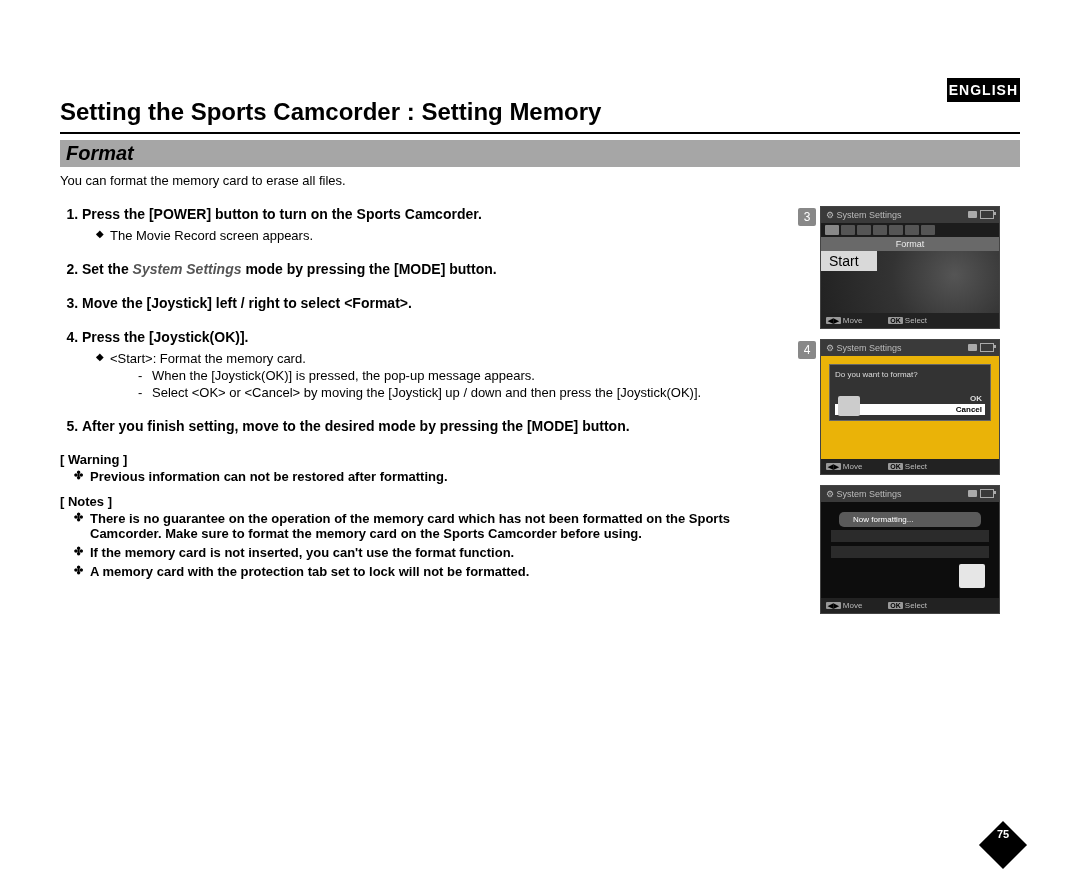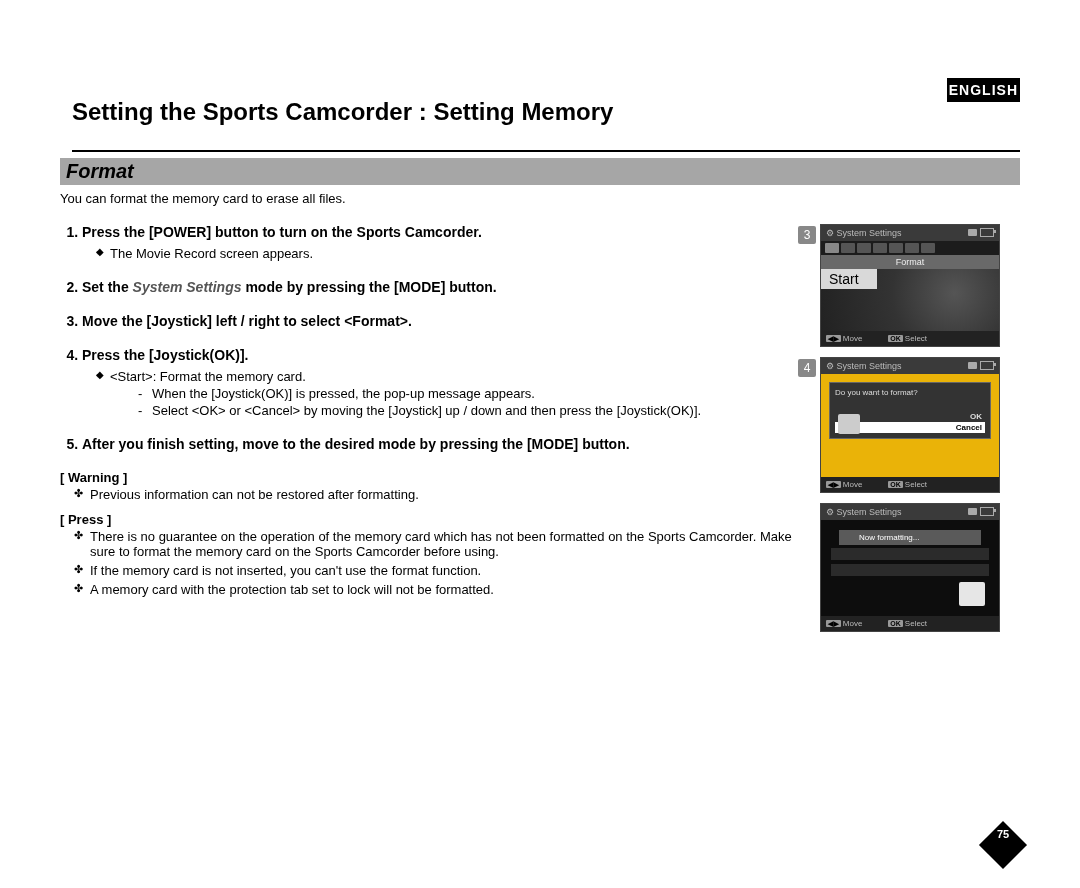--- a/index.html
+++ b/index.html
@@ -1,35 +1,35 @@
 <!DOCTYPE html>
 <html><head>
 <meta charset="utf-8">
 <style>
   html,body{margin:0;padding:0;background:#6a6a6a;font-family:Arial,Helvetica,sans-serif}
   .sheet{width:1080px;height:888px;background:#fff;position:relative;margin:0 auto;box-sizing:border-box;padding:48px 60px 30px 60px}
   .lang{position:absolute;top:78px;right:60px;background:#000;color:#fff;font-weight:bold;font-size:14px;padding:4px 2px;letter-spacing:1px}
-  h1{font-size:24px;font-weight:bold;margin:50px 0 4px 12px;border-bottom:2px solid #000;padding-bottom:24px}
+  h1{font-size:24px;font-weight:bold;margin:50px 0 4px 0;border-bottom:2px solid #000;padding-bottom:6px}
   .subhead{background:#a6a6a6;padding:2px 6px;margin-top:6px}
   .subhead span{font-style:italic;font-weight:bold;font-size:20px}
   .intro{font-size:13px;margin:6px 0 18px 0}
   .mainrow{display:flex;align-items:flex-start;gap:20px}
   .leftcol{flex:1;min-width:0}
   .rightcol{width:200px;flex-shrink:0}
   ol.steps{list-style:decimal;padding-left:22px;margin:0}
   ol.steps>li{font-size:14px;font-weight:bold;margin-bottom:18px}
   ol.steps>li .ss{font-style:italic;color:#555}
   ul.sub{list-style:none;padding-left:14px;margin:6px 0 0 0;font-weight:normal;font-size:13px}
   ul.sub>li{position:relative;padding-left:14px;margin-bottom:2px}
   ul.sub>li:before{content:"◆";position:absolute;left:0;top:0;font-size:10px}
   ul.dash{list-style:none;padding-left:28px;margin:2px 0 0 0}
   ul.dash>li{position:relative;padding-left:14px;margin-bottom:2px}
   ul.dash>li:before{content:"-";position:absolute;left:0;top:0}
   .sect{font-weight:bold;font-size:13px;margin:10px 0 2px 0}
-  ul.notes{list-style:none;padding-left:14px;margin:2px 0 0 0;font-weight:normal;font-size:13px}
+  ul.notes{list-style:none;padding-left:14px;margin:2px 0 0 0;font-weight:bold;font-size:13px}
   ul.notes>li{position:relative;padding-left:16px;margin-bottom:4px}
   ul.notes>li:before{content:"✤";position:absolute;left:0;top:0;font-size:11px}
   
   .pagenum{position:absolute;bottom:26px;right:60px;width:34px;height:34px;display:flex;align-items:flex-start;justify-content:center}
   .pagenum .d{position:absolute;inset:0;background:#000;transform:rotate(45deg)}
   .pagenum span{position:relative;color:#fff;font-weight:bold;font-size:11px}
   
   .shot{position:relative;margin-bottom:10px}
   .num{position:absolute;left:-22px;top:2px;width:18px;height:18px;background:#888;color:#fff;font-size:12px;display:flex;align-items:center;justify-content:center;border-radius:2px}
   .lcd{width:178px;background:#000;border:1px solid #444;font-size:9px;color:#bbb}
@@ -47,21 +47,21 @@
   
   .body4{position:relative;height:103px;background:#eab308}
   .popup{position:absolute;left:8px;right:8px;top:8px;background:#333;border:1px solid #666;padding:5px;font-size:8px;color:#ddd}
   .popup .q{margin-bottom:14px}
   .popup .sd{position:absolute;left:8px;bottom:4px;width:22px;height:20px;background:#ccc;border-radius:2px}
   .popup .opts{text-align:right}
   .popup .opts div{font-size:8px;font-weight:bold;padding:1px 3px}
   .popup .opts .sel{background:#fff;color:#000}
   
   .body5{position:relative;height:96px;background:#0d0d0d}
-  .body5 .status{position:absolute;left:18px;right:18px;top:10px;background:#5a5a5a;color:#fff;font-size:8px;padding:3px 20px;border-radius:0}
+  .body5 .status{position:absolute;left:18px;right:18px;top:10px;background:#5a5a5a;color:#fff;font-size:8px;padding:3px 14px;border-radius:5px}
   .body5 .under1{position:absolute;left:10px;right:10px;top:28px;height:12px;background:#2b2b2b}
   .body5 .under2{position:absolute;left:10px;right:10px;top:44px;height:12px;background:#2b2b2b}
   .body5 .sd{position:absolute;right:14px;bottom:10px;width:26px;height:24px;background:#e6e6e6;border-radius:2px}
   .batt{display:inline-block;width:12px;height:7px;border:1px solid #aaa;position:relative}
   .batt:after{content:"";position:absolute;right:-3px;top:1px;width:2px;height:3px;background:#aaa}
   .card{display:inline-block;width:9px;height:7px;background:#aaa;border-radius:1px}
 </style>
 </head>
 <body>
 
@@ -104,21 +104,21 @@
         <li>
           <span>After you finish setting, move to the desired mode by pressing the [MODE] button.</span>
         </li>
       </ol>
 
       <div class="sect">[ Warning ]</div>
       <ul class="notes">
         <li>Previous information can not be restored after formatting.</li>
       </ul>
 
-      <div class="sect">[ Press ]</div>
+      <div class="sect">[ Notes ]</div>
       <ul class="notes">
         <li>There is no guarantee on the operation of the memory card which has not been formatted on the Sports Camcorder. Make sure to format the memory card on the Sports Camcorder before using.</li>
         <li>If the memory card is not inserted, you can't use the format function.</li>
         <li>A memory card with the protection tab set to lock will not be formatted.</li>
       </ul>
     </div>
 
     <div class="rightcol">
 
       <div class="shot">

